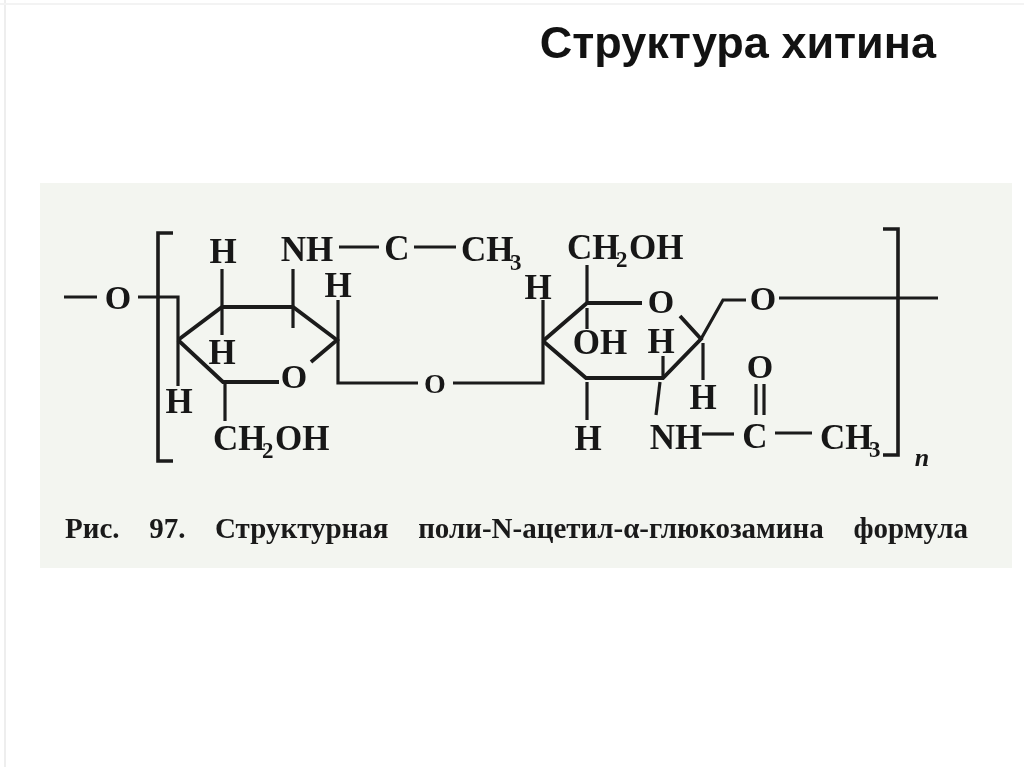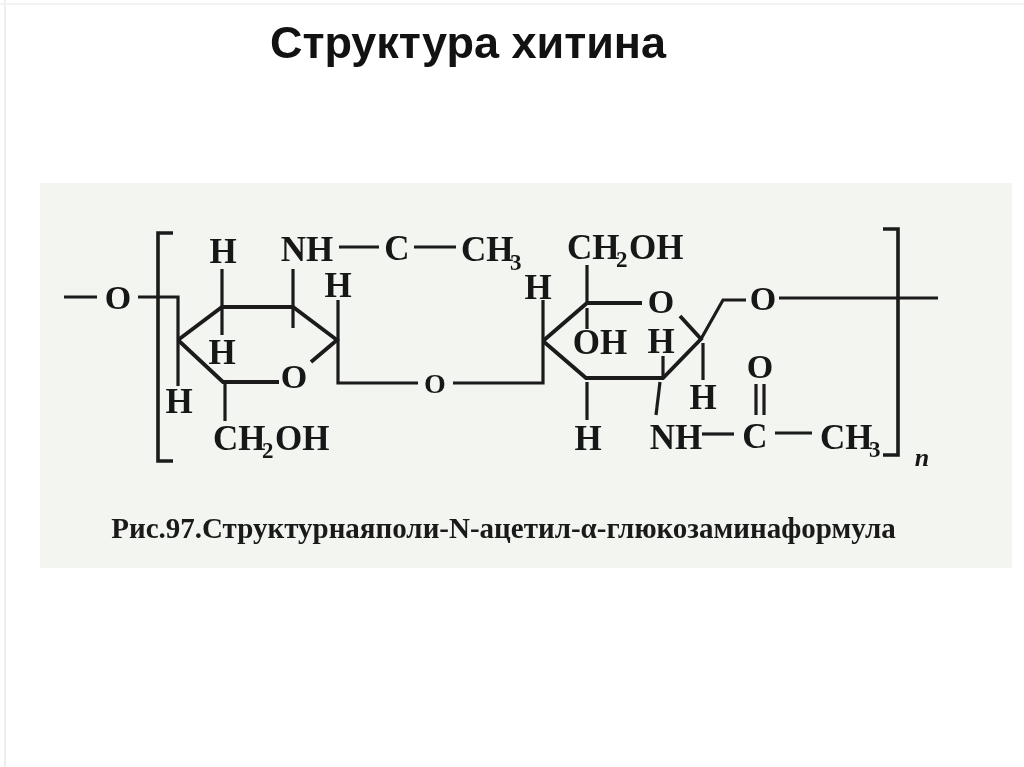--- a/index.html
+++ b/index.html
@@ -3,42 +3,42 @@
 <meta charset="utf-8">
 <style>
   html,body{margin:0;padding:0;}
   body{
     width:1024px;height:767px;position:relative;background:#ffffff;
     font-family:"Liberation Sans",sans-serif;overflow:hidden;
   }
   .edge-v{position:absolute;left:4px;top:0;width:2px;height:767px;background:#eeeeee;}
   .edge-h{position:absolute;left:0;top:3px;width:1024px;height:2px;background:#f3f3f3;}
   .slide-title{
-    position:absolute;left:0;top:17px;width:936px;text-align:center;
+    position:absolute;left:0;top:17px;width:936px;text-align:right;
     font-size:45px;font-weight:bold;color:#121212;letter-spacing:0px;
   }
   .scan-panel{
     position:absolute;left:40px;top:183px;width:972px;height:385px;
     background:#f3f5f0;
   }
   svg.structure{position:absolute;left:0;top:0;}
   .bond{stroke:#1b1b1b;stroke-width:3.2;fill:none;stroke-linecap:butt;}
   .ring{stroke:#1b1b1b;stroke-width:3.8;fill:none;}
   .bracket{stroke:#1b1b1b;stroke-width:3.6;fill:none;}
   text.atm{
     font-family:"Liberation Serif","DejaVu Serif",serif;
     font-weight:700;fill:#171717;font-size:35px;
   }
   text.atm-o{font-size:34px;}
   text.atm-os{font-size:28px;}
   text.sub{font-size:23px;}
   text.nidx{font-size:26px;font-style:italic;}
   .caption{
-    position:absolute;left:52px;top:512px;width:903px;
-    display:flex;justify-content:center;
+    position:absolute;left:65px;top:512px;width:903px;
+    display:flex;justify-content:space-between;
     font-family:"Liberation Serif","DejaVu Serif",serif;
     font-weight:bold;font-size:29px;color:#1a1a1a;white-space:nowrap;
   }
 </style>
 </head>
 <body>
 
 <div class="edge-v"></div>
 <div class="edge-h"></div>
 

